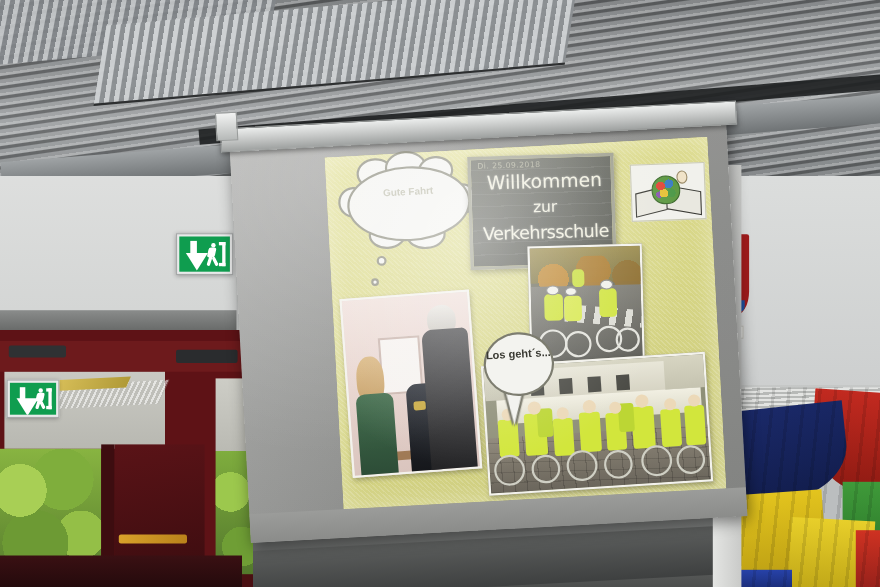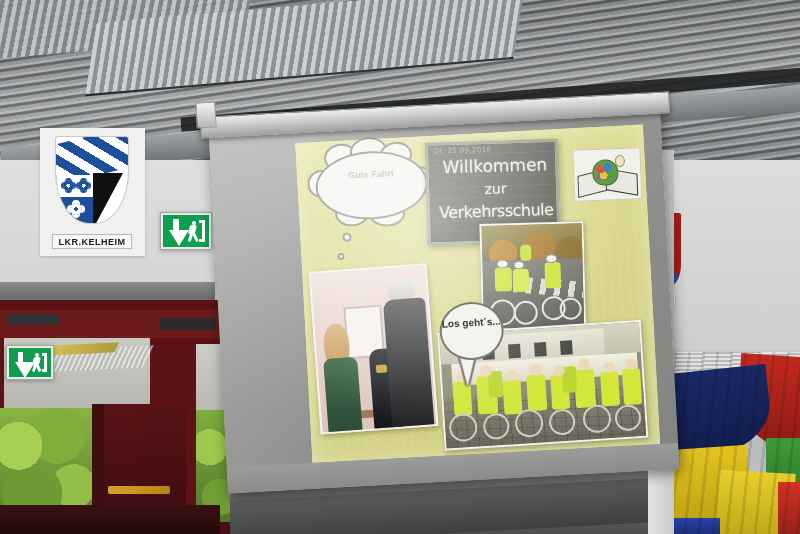--- a/index.html
+++ b/index.html
@@ -654,33 +654,20 @@
   <div class="floor-behind"></div>
 
   <div class="ceiling">
     <div class="ceiling-slats"></div>
     <div class="ceiling-vent2"></div>
     <div class="ceiling-vent"></div>
     <div class="ceiling-darkband"></div>
     <div class="ceiling-beam"></div>
   </div>
 
-  <div class="coa-wrap">
-    <div class="coa-plate"></div>
-    <div class="coa-shield">
-      <div class="coa-lozenges"></div>
-      <div class="coa-lower-left"></div>
-      <div class="coa-blue-band"></div>
-      <div class="coa-black-tri"></div>
-      <div class="coa-flower coa-f1"></div>
-      <div class="coa-flower coa-f2"></div>
-      <div class="coa-flower coa-f3"></div>
-    </div>
-    <div class="coa-label">LKR.KELHEIM</div>
-  </div>
 
   <div class="coa-red">
     <div class="coa-red-field"></div>
     <div class="coa-red-tower"></div>
     <div class="coa-red-base"></div>
   </div>
   <div class="coa-red-socket"></div>
 
   <div class="exit-sign" id="exit-sign-ceiling">
     <div class="exit-face">

